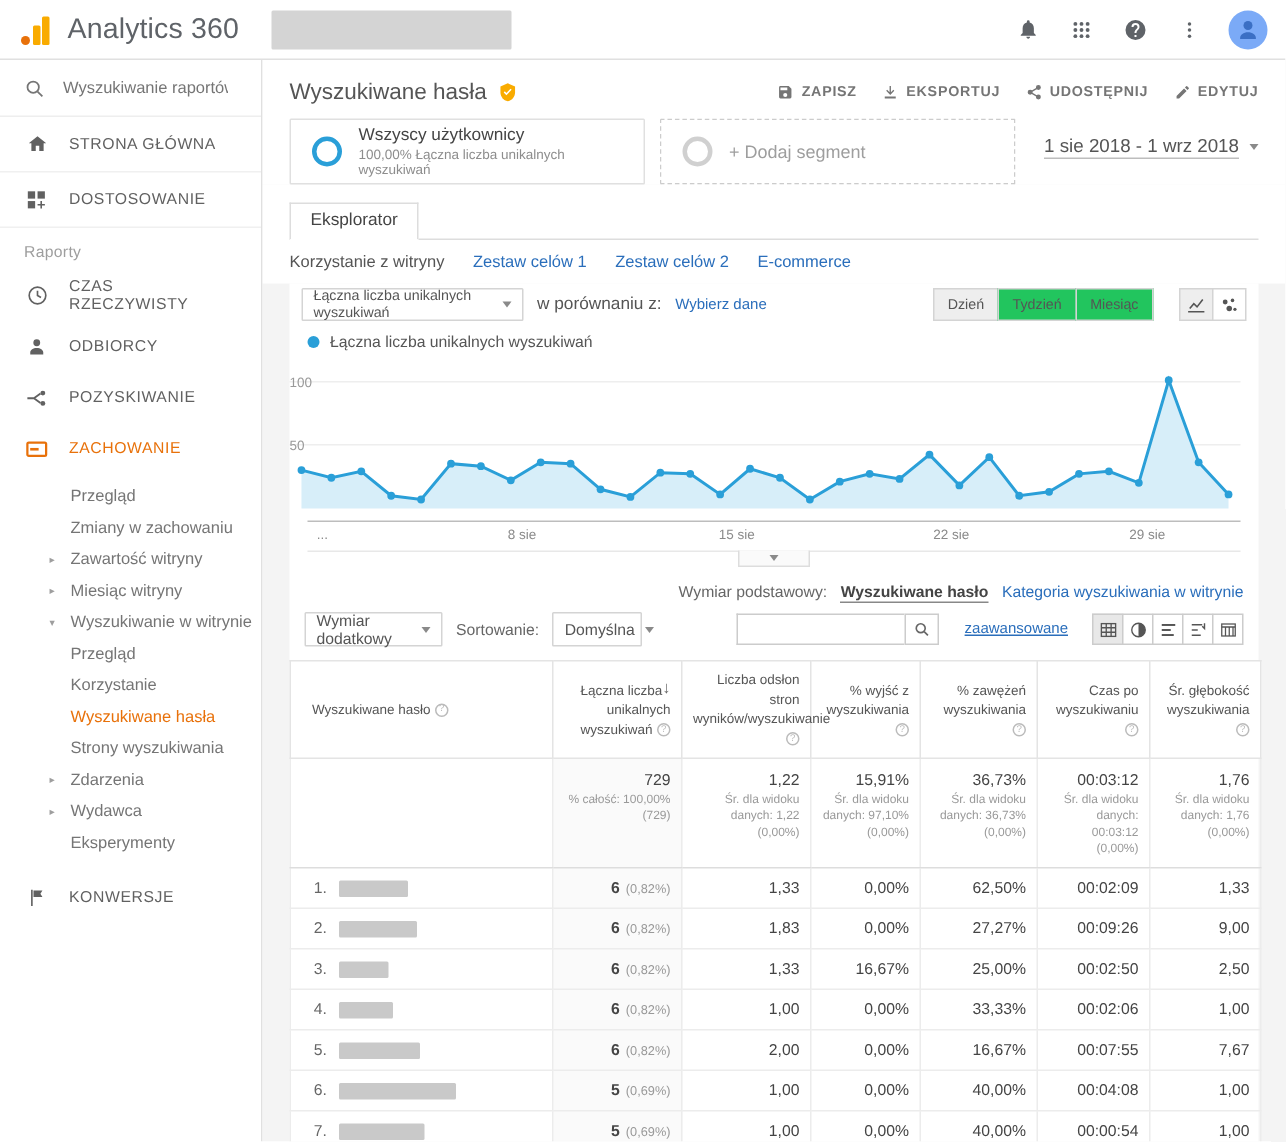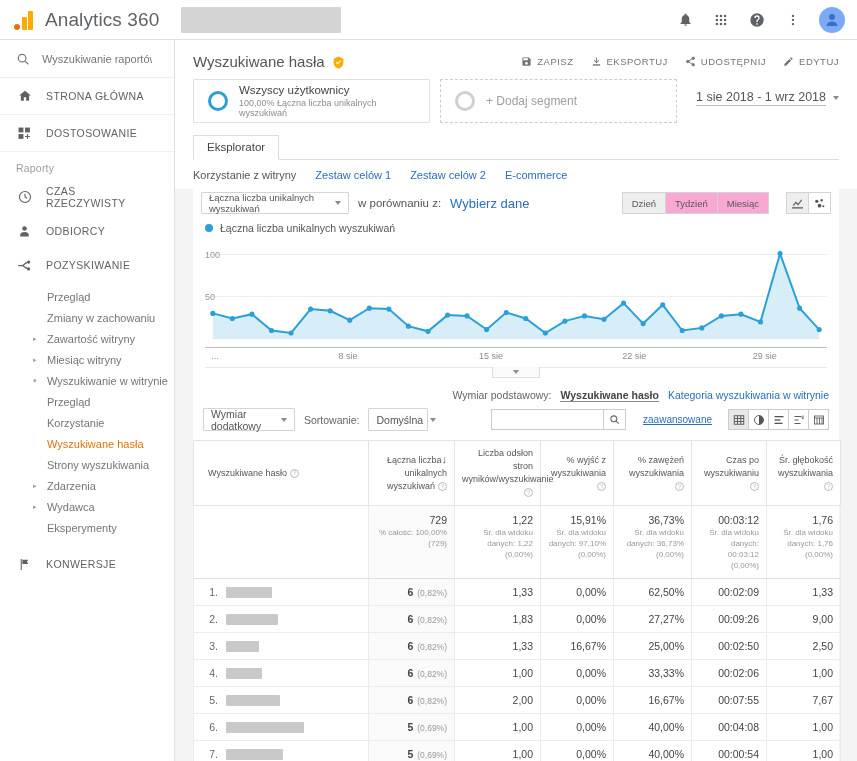--- a/index.html
+++ b/index.html
@@ -48,21 +48,21 @@
     display: flex; align-items: center; height: 21px; font-size: 11px;
     color: #757575; padding-left: 47px; cursor: pointer; position: relative; text-align: center;
   }
   .sub-item .caret { position: absolute; left: 33px; font-size: 7px; color: #9e9e9e; }
   .sub-item.sel { color: #e8710a; }
   .sub-gap { height: 4px; }
   
   .page-head { padding: 13px 18px 0 18px; display: flex; align-items: center; background: #fff; }
   .page-title { font-size: 15px; color: #555; font-weight: 400; }
   .verified { width: 13px; height: 13px; margin-left: 7px; }
-  .head-actions { margin-left: auto; display: flex; align-items: flex-end; gap: 17px; }
+  .head-actions { margin-left: auto; display: flex; align-items: flex-end; gap: 17px; font-weight: bold; }
   .head-btn { display: flex; align-items: center; gap: 5px; font-size: 9.5px; letter-spacing: .5px; color: #757575; cursor: pointer; text-transform: uppercase; }
   
   .segbar { background: #fff; padding: 9px 18px 0; display: flex; align-items: flex-start; gap: 10px; }
   .segment {
     width: 237px; height: 44px; border: 1px solid #e0e0e0; background: #fff;
     display: flex; align-items: center; gap: 11px; padding: 0 14px; border-radius: 1px;
   }
   .segment.add { border: 1px dashed #ccc; }
   .ring { width: 20px; height: 20px; border-radius: 50%; border: 3.4px solid #2a9fd8; flex: none; }
   .ring.gray { border-color: #d0d0d0; }
@@ -83,38 +83,38 @@
   .tab-strip span.cur { color: #555; }
   
   .panel { background: #fff; margin: 0 18px; }
   .chart-ctrl { display: flex; align-items: center; padding: 3px 8px 6px; gap: 9px; }
   .sel-box {
     border: 1px solid #d4d4d4; background: #fff; height: 22px; display: flex; align-items: center;
     gap: 7px; padding: 0 7px; font-size: 9.5px; color: #555; cursor: pointer; border-radius: 1px;
   }
   .arrow-d { border-left: 3.5px solid transparent; border-right: 3.5px solid transparent; border-top: 4px solid #8a8a8a; }
   .cmp-label { font-size: 11.5px; color: #555; }
-  .cmp-link { font-size: 13px; color: #2a6ebb; cursor: pointer; }
+  .cmp-link { font-size: 10px; color: #2a6ebb; cursor: pointer; }
   .gran { margin-left: auto; display: flex; align-items: flex-end; gap: 0; }
   .gran button {
-    border: 1px solid #d4d4d4; background: #f9a8d4; font-size: 9.5px; color: #555;
+    border: 1px solid #d4d4d4; background: #22c55e; font-size: 9.5px; color: #555;
     height: 22px; padding: 0 9px; cursor: pointer; margin-left: -1px;
     font-family: "Liberation Sans", sans-serif;
   }
   .gran button.on { background: #eee; }
   .charttype { display: flex; margin-left: 9px; }
   .charttype div {
     width: 23px; height: 22px; border: 1px solid #d4d4d4; margin-left: -1px; background: #fff;
     display: flex; align-items: center; justify-content: center; cursor: pointer;
   }
   .charttype div.on { background: #eee; }
   .legend { display: flex; align-items: center; gap: 7px; padding: 2px 0 0 12px; }
   .legend .dot { width: 8px; height: 8px; border-radius: 50%; background: #2a9fd8; }
   .legend span { font-size: 10.5px; color: #555; }
-  .chart-area { position: relative; height: 108px; margin: 5px 12px 0 12px; }
+  .chart-area { position: relative; height: 108px; margin: 5px 12px 0 0; }
   .ylab { position: absolute; left: 0; font-size: 9px; color: #999; }
   .gridline { position: absolute; left: 0; right: 0; border-top: 1px solid #eee; }
   .xaxis { display: flex; margin: 0 12px; border-top: 1px solid #bdbdbd; padding-top: 3px; position: relative; height: 16px; }
   .xaxis span { position: absolute; font-size: 9px; color: #8a8a8a; transform: translateX(-50%); }
   .chart-foot { border-top: 1px solid #e8e8e8; height: 12px; margin: 4px 12px 0; position: relative; }
   .chart-handle {
     position: absolute; left: 50%; top: -1px; transform: translateX(-50%);
     width: 48px; height: 11px; border: 1px solid #ddd; border-top: 0; background: #fafafa;
     display: flex; align-items: center; justify-content: center; cursor: pointer;
   }
@@ -275,20 +275,29 @@
       <span class="ico">
         <svg width="15" height="15" viewBox="0 0 24 24" fill="none" stroke="#616161" stroke-width="2">
             <path d="M2 12h7M9 12l7-5M9 12l7 5"></path>
             <circle cx="18.5" cy="6.5" r="2.6" fill="#616161" stroke="none"></circle>
             <circle cx="18.5" cy="17.5" r="2.6" fill="#616161" stroke="none"></circle>
           </svg>
       </span>
       <span>POZYSKIWANIE</span>
     </div>
 
+    <div class="nav-item active" style="border-bottom:0;height:34px">
+      <span class="ico">
+        <svg width="15" height="15" viewBox="0 0 24 24">
+            <rect x="2" y="5" width="20" height="14" rx="1.5" fill="none" stroke="#e8710a" stroke-width="2.4"></rect>
+            <rect x="5" y="10.6" width="9" height="2.8" fill="#e8710a"></rect>
+          </svg>
+      </span>
+      <span>ZACHOWANIE</span>
+    </div>
 
     <div class="sub-gap"></div>
     <div class="sub-item">
         <span class="caret"></span>
         <span>Przegląd</span>
       </div>
     <div class="sub-item">
         <span class="caret"></span>
         <span>Zmiany w zachowaniu</span>
       </div>

